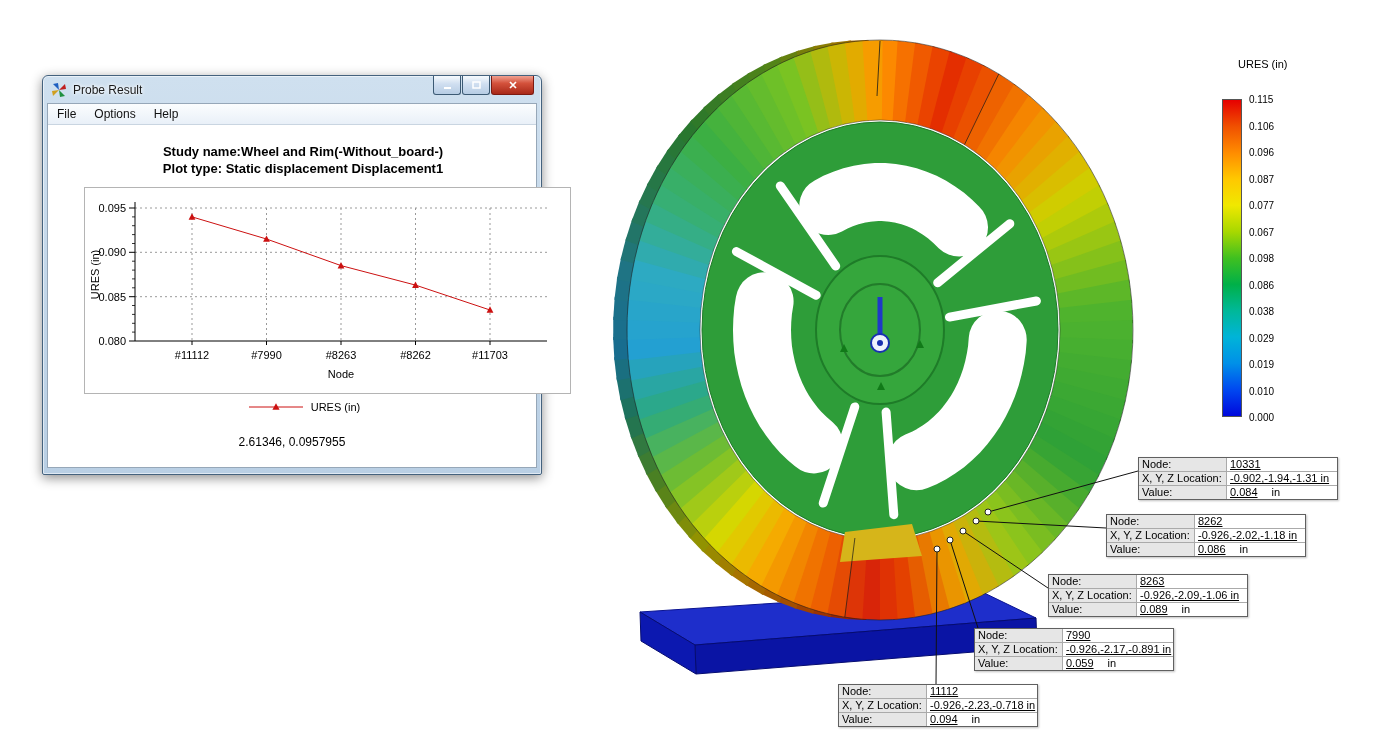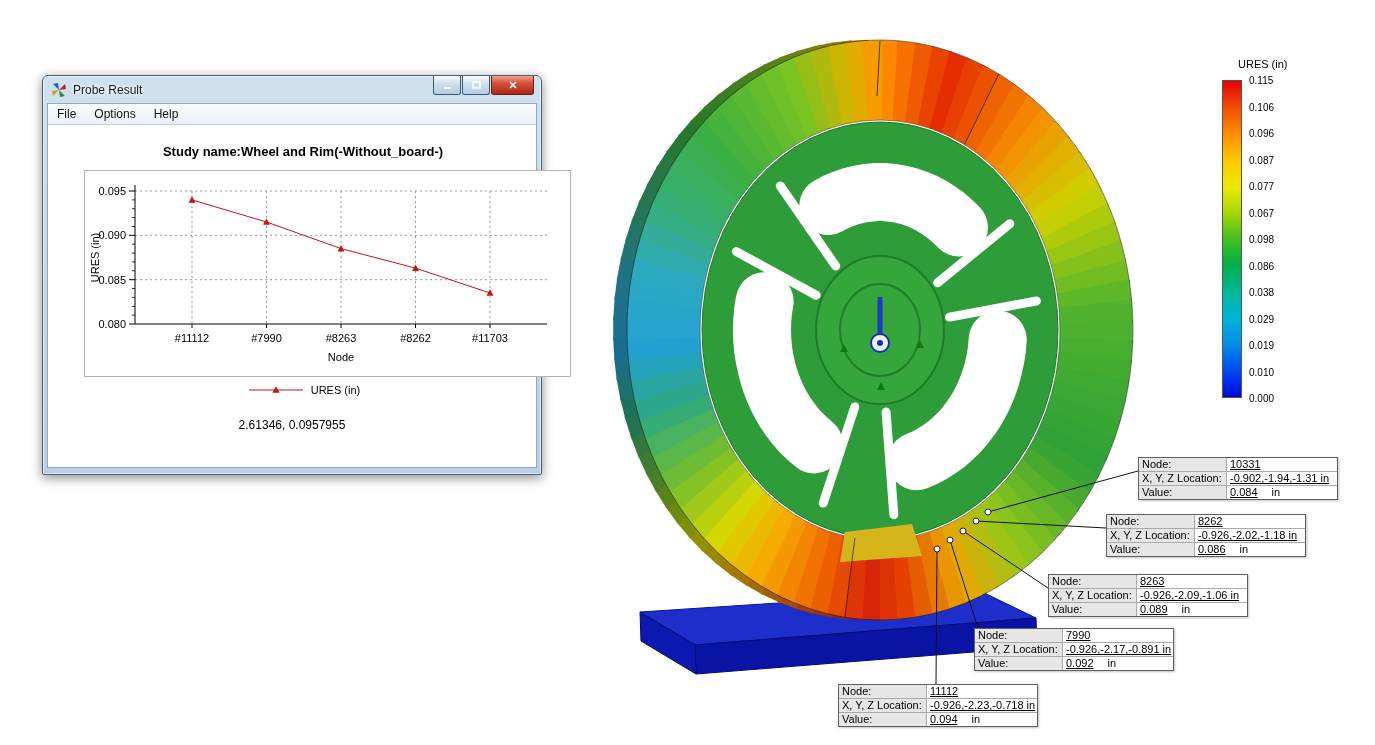--- a/index.html
+++ b/index.html
@@ -5,21 +5,21 @@
   *{box-sizing:border-box;margin:0;padding:0;}
   html,body{background:#ffffff;font-family:"Liberation Sans",sans-serif;}
   #stage{position:relative;width:1375px;height:745px;background:#ffffff;overflow:hidden;}
 
   
   #model-svg{position:absolute;left:600px;top:0;width:775px;height:745px;}
 
   
   #colorbar{position:absolute;left:1222px;top:58px;width:120px;font-size:11px;color:#000;}
   #colorbar .cb-title{margin-left:16px;height:13px;}
-  #colorbar .bar-wrap{position:relative;margin-top:9px;width:20px;height:318px;}
+  #colorbar .bar-wrap{position:relative;margin-top:28px;width:20px;height:318px;}
   #colorbar .bar{width:20px;height:318px;border:1px solid #555;}
   #colorbar .cb-tick{position:absolute;left:27px;font-size:10px;white-space:nowrap;}
 
   
   .callout{position:absolute;width:200px;border:1px solid #606060;background:#fff;
            font-size:11px;line-height:13px;box-shadow:1px 1px 2px rgba(0,0,0,.25);}
   .co-row{display:flex;}
   .co-row + .co-row{border-top:1px solid #aaa;}
   .co-label{flex:0 0 88px;background:#e6e6e6;padding:0 3px;border-right:1px solid #aaa;white-space:nowrap;}
   .co-val{flex:1;padding:0 3px;white-space:nowrap;}
@@ -303,21 +303,21 @@
         <div class="co-row">
           <span class="co-label">Node:</span>
           <span class="co-val"><u>7990</u></span>
         </div>
         <div class="co-row">
           <span class="co-label">X, Y, Z Location:</span>
           <span class="co-val"><u>-0.926,-2.17,-0.891 in</u></span>
         </div>
         <div class="co-row">
           <span class="co-label">Value:</span>
-          <span class="co-val"><u>0.092</u><span class="unit">in</span></span>
+          <span class="co-val"><u>0.059</u><span class="unit">in</span></span>
         </div>
       </div>
       <div class="callout" style="left: 838px; top: 684px;">
         <div class="co-row">
           <span class="co-label">Node:</span>
           <span class="co-val"><u>11112</u></span>
         </div>
         <div class="co-row">
           <span class="co-label">X, Y, Z Location:</span>
           <span class="co-val"><u>-0.926,-2.23,-0.718 in</u></span>
@@ -359,20 +359,21 @@
       </span>
     </div>
     <div class="win-inner">
       <div class="menubar">
         <span class="menu-item">File</span>
         <span class="menu-item">Options</span>
         <span class="menu-item">Help</span>
       </div>
       <div class="client">
         <div class="chart-title first">Study name:Wheel and Rim(-Without_board-)</div>
+        <div class="chart-title">Plot type: Static displacement Displacement1</div>
         <div class="plot-panel">
           <svg id="chart-svg" viewBox="0 0 485 205">
               <line x1="50" y1="108.7" x2="462" y2="108.7" stroke="#999" stroke-width="1" stroke-dasharray="2,3"></line>
               <line x1="50" y1="64.3" x2="462" y2="64.3" stroke="#999" stroke-width="1" stroke-dasharray="2,3"></line>
               <line x1="50" y1="20.0" x2="462" y2="20.0" stroke="#999" stroke-width="1" stroke-dasharray="2,3"></line>
               <line x1="107.0" y1="20" x2="107.0" y2="153" stroke="#999" stroke-width="1" stroke-dasharray="2,3"></line>
               <line x1="181.5" y1="20" x2="181.5" y2="153" stroke="#999" stroke-width="1" stroke-dasharray="2,3"></line>
               <line x1="256.0" y1="20" x2="256.0" y2="153" stroke="#999" stroke-width="1" stroke-dasharray="2,3"></line>
               <line x1="330.5" y1="20" x2="330.5" y2="153" stroke="#999" stroke-width="1" stroke-dasharray="2,3"></line>
               <line x1="405.0" y1="20" x2="405.0" y2="153" stroke="#999" stroke-width="1" stroke-dasharray="2,3"></line>

